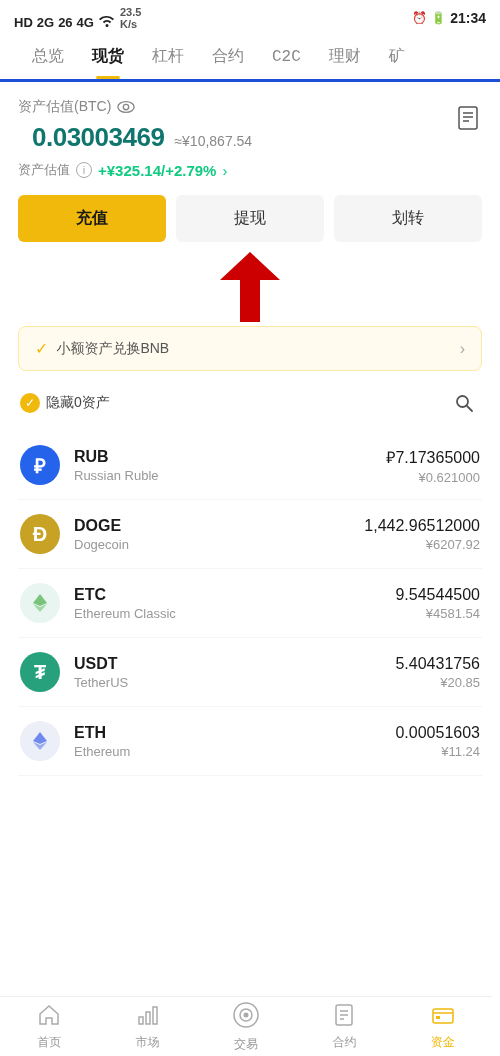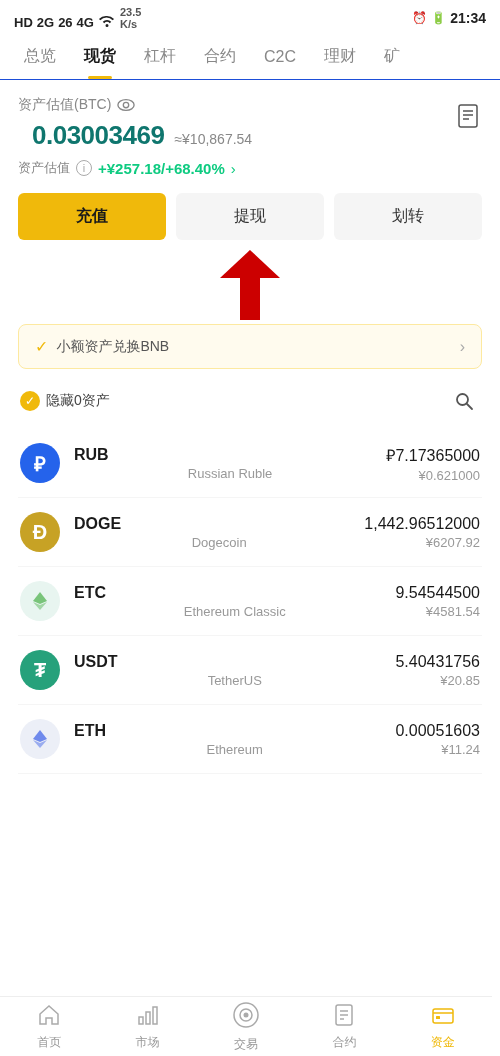--- a/index.html
+++ b/index.html
@@ -22,23 +22,24 @@
       font-size: 12px;
       color: #222;
     }
     .status-left { display: flex; align-items: flex-end; gap: 4px; font-weight: 600; font-size: 13px; }
     .status-right { display: flex; align-items: center; gap: 4px; font-size: 12px; }
 
     
     .top-nav {
       display: flex;
       align-items: center;
-      padding: 0 10px;
-      border-bottom: 1px solid #1d4ed8;
+      padding: 0 18px;
+      border-bottom: 3px solid #1d4ed8;
       background: #fff;
+      font-family: Liberation Mono, monospace;
     }
     .top-nav-item {
       padding: 12px 14px;
       font-size: 16px;
       color: #888;
       cursor: pointer;
       position: relative;
     }
     .top-nav-item.active {
       color: #1a1a1a;
@@ -229,21 +230,21 @@
       font-size: 20px;
       font-weight: 700;
     }
     .coin-icon-rub { background: #2563eb; color: #fff; }
     .coin-icon-doge { background: #c7a225; color: #fff; }
     .coin-icon-etc { background: #e8f5f0; color: #5cb85c; }
     .coin-icon-usdt { background: #26a17b; color: #fff; }
     .coin-icon-eth { background: #eceff7; color: #627eea; }
     .coin-info { flex: 1; }
     .coin-symbol { font-size: 16px; font-weight: 700; color: #1a1a1a; }
-    .coin-name { font-size: 13px; color: #999; margin-top: 2px; text-align: center; }
+    .coin-name { font-size: 13px; color: #999; margin-top: 2px; }
     .coin-amounts { text-align: right; }
     .coin-amount { font-size: 16px; font-weight: 500; color: #1a1a1a; }
     .coin-cny { font-size: 13px; color: #999; margin-top: 2px; }
 
     
     .bottom-nav {
       position: fixed;
       bottom: 0;
       left: 0;
       width: 492px;
@@ -348,21 +349,21 @@
           <line x1="9" y1="9" x2="19" y2="9" stroke="#555" stroke-width="1.5"></line>
           <line x1="9" y1="13" x2="19" y2="13" stroke="#555" stroke-width="1.5"></line>
           <line x1="9" y1="17" x2="15" y2="17" stroke="#555" stroke-width="1.5"></line>
         </svg>
     </div>
   </div>
 
   <div class="pnl-row">
     <span class="pnl-label">资产估值</span>
     <span class="info-icon">i</span>
-    <span class="pnl-value">+¥257.18/+68.40%</span>
+    <span class="pnl-value">+¥325.14/+2.79%</span>
     <span class="pnl-arrow">›</span>
   </div>
 
   <div class="action-buttons">
     <button class="btn-primary">充值</button>
     <button class="btn-secondary">提现</button>
     <button class="btn-secondary">划转</button>
   </div>
 
   <div class="arrow-annotation">

